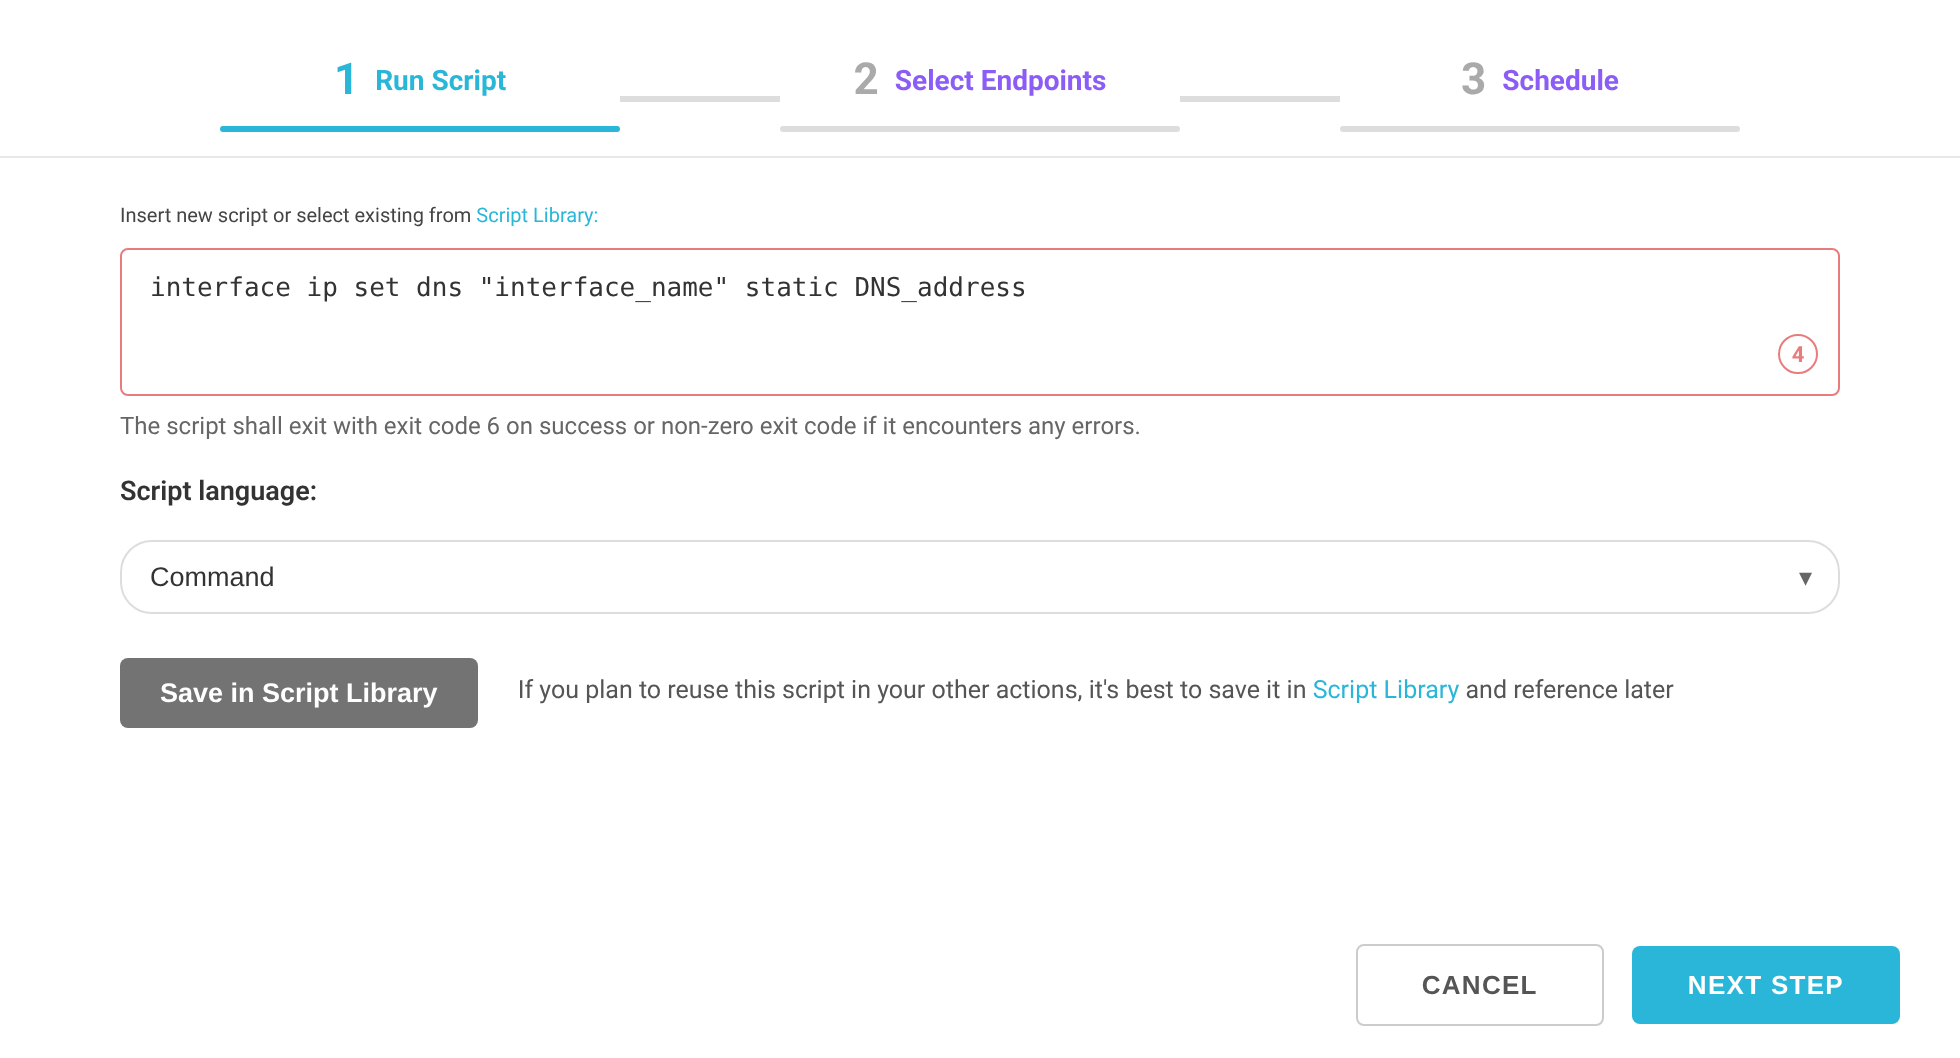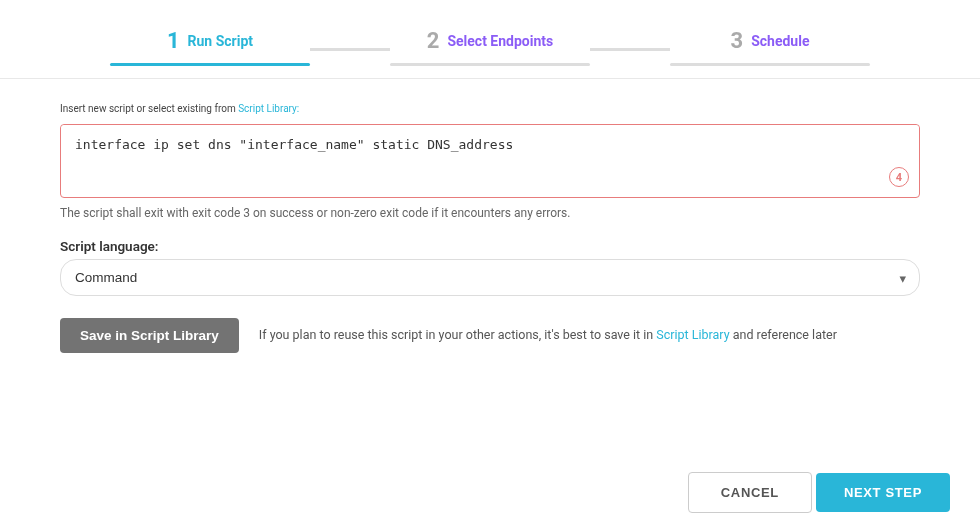--- a/index.html
+++ b/index.html
@@ -152,21 +152,21 @@
     .hint-text {
       font-size: 12px;
       color: #666;
       margin-bottom: 18px;
     }
 
     .script-lang-label {
       font-size: 13.5px;
       font-weight: 600;
       color: #333;
-      margin-bottom: 5px;
+      margin-bottom: 16px;
     }
 
     .select-wrapper {
       position: relative;
       width: 100%;
       margin-bottom: 22px;
     }
 
     .select-wrapper select {
       width: 100%;
@@ -222,21 +222,21 @@
       color: #29b6d8;
       text-decoration: none;
     }
 
     
     .footer {
       display: flex;
       justify-content: flex-end;
       align-items: center;
       padding: 12px 30px 16px 30px;
-      gap: 4px;
+      gap: 14px;
       border-top: none;
     }
 
     .btn-cancel {
       background: #fff;
       color: #555;
       border: 1.5px solid #ccc;
       border-radius: 4px;
       padding: 12px 32px;
       font-size: 13px;
@@ -300,21 +300,21 @@
 
     <p class="section-label">
       <span>Insert new script or select existing from </span><a href="#">Script Library:</a>
     </p>
 
     <div class="script-textarea-wrapper focused">
       <textarea class="script-textarea" spellcheck="false" style="">interface ip set dns "interface_name" static DNS_address</textarea>
       <div class="textarea-badge">4</div>
     </div>
 
-    <p class="hint-text">The script shall exit with exit code 3 on success or non-zero exit code if it encounters any errors.</p>
+    <p class="hint-text">The script shall exit with exit code 6 on success or non-zero exit code if it encounters any errors.</p>
 
     <div class="script-lang-label">Script language:</div>
 
     <div class="select-wrapper">
       <select>
         <option>Command</option>
         <option>PowerShell</option>
         <option>Bash</option>
         <option>Python</option>
       </select>

